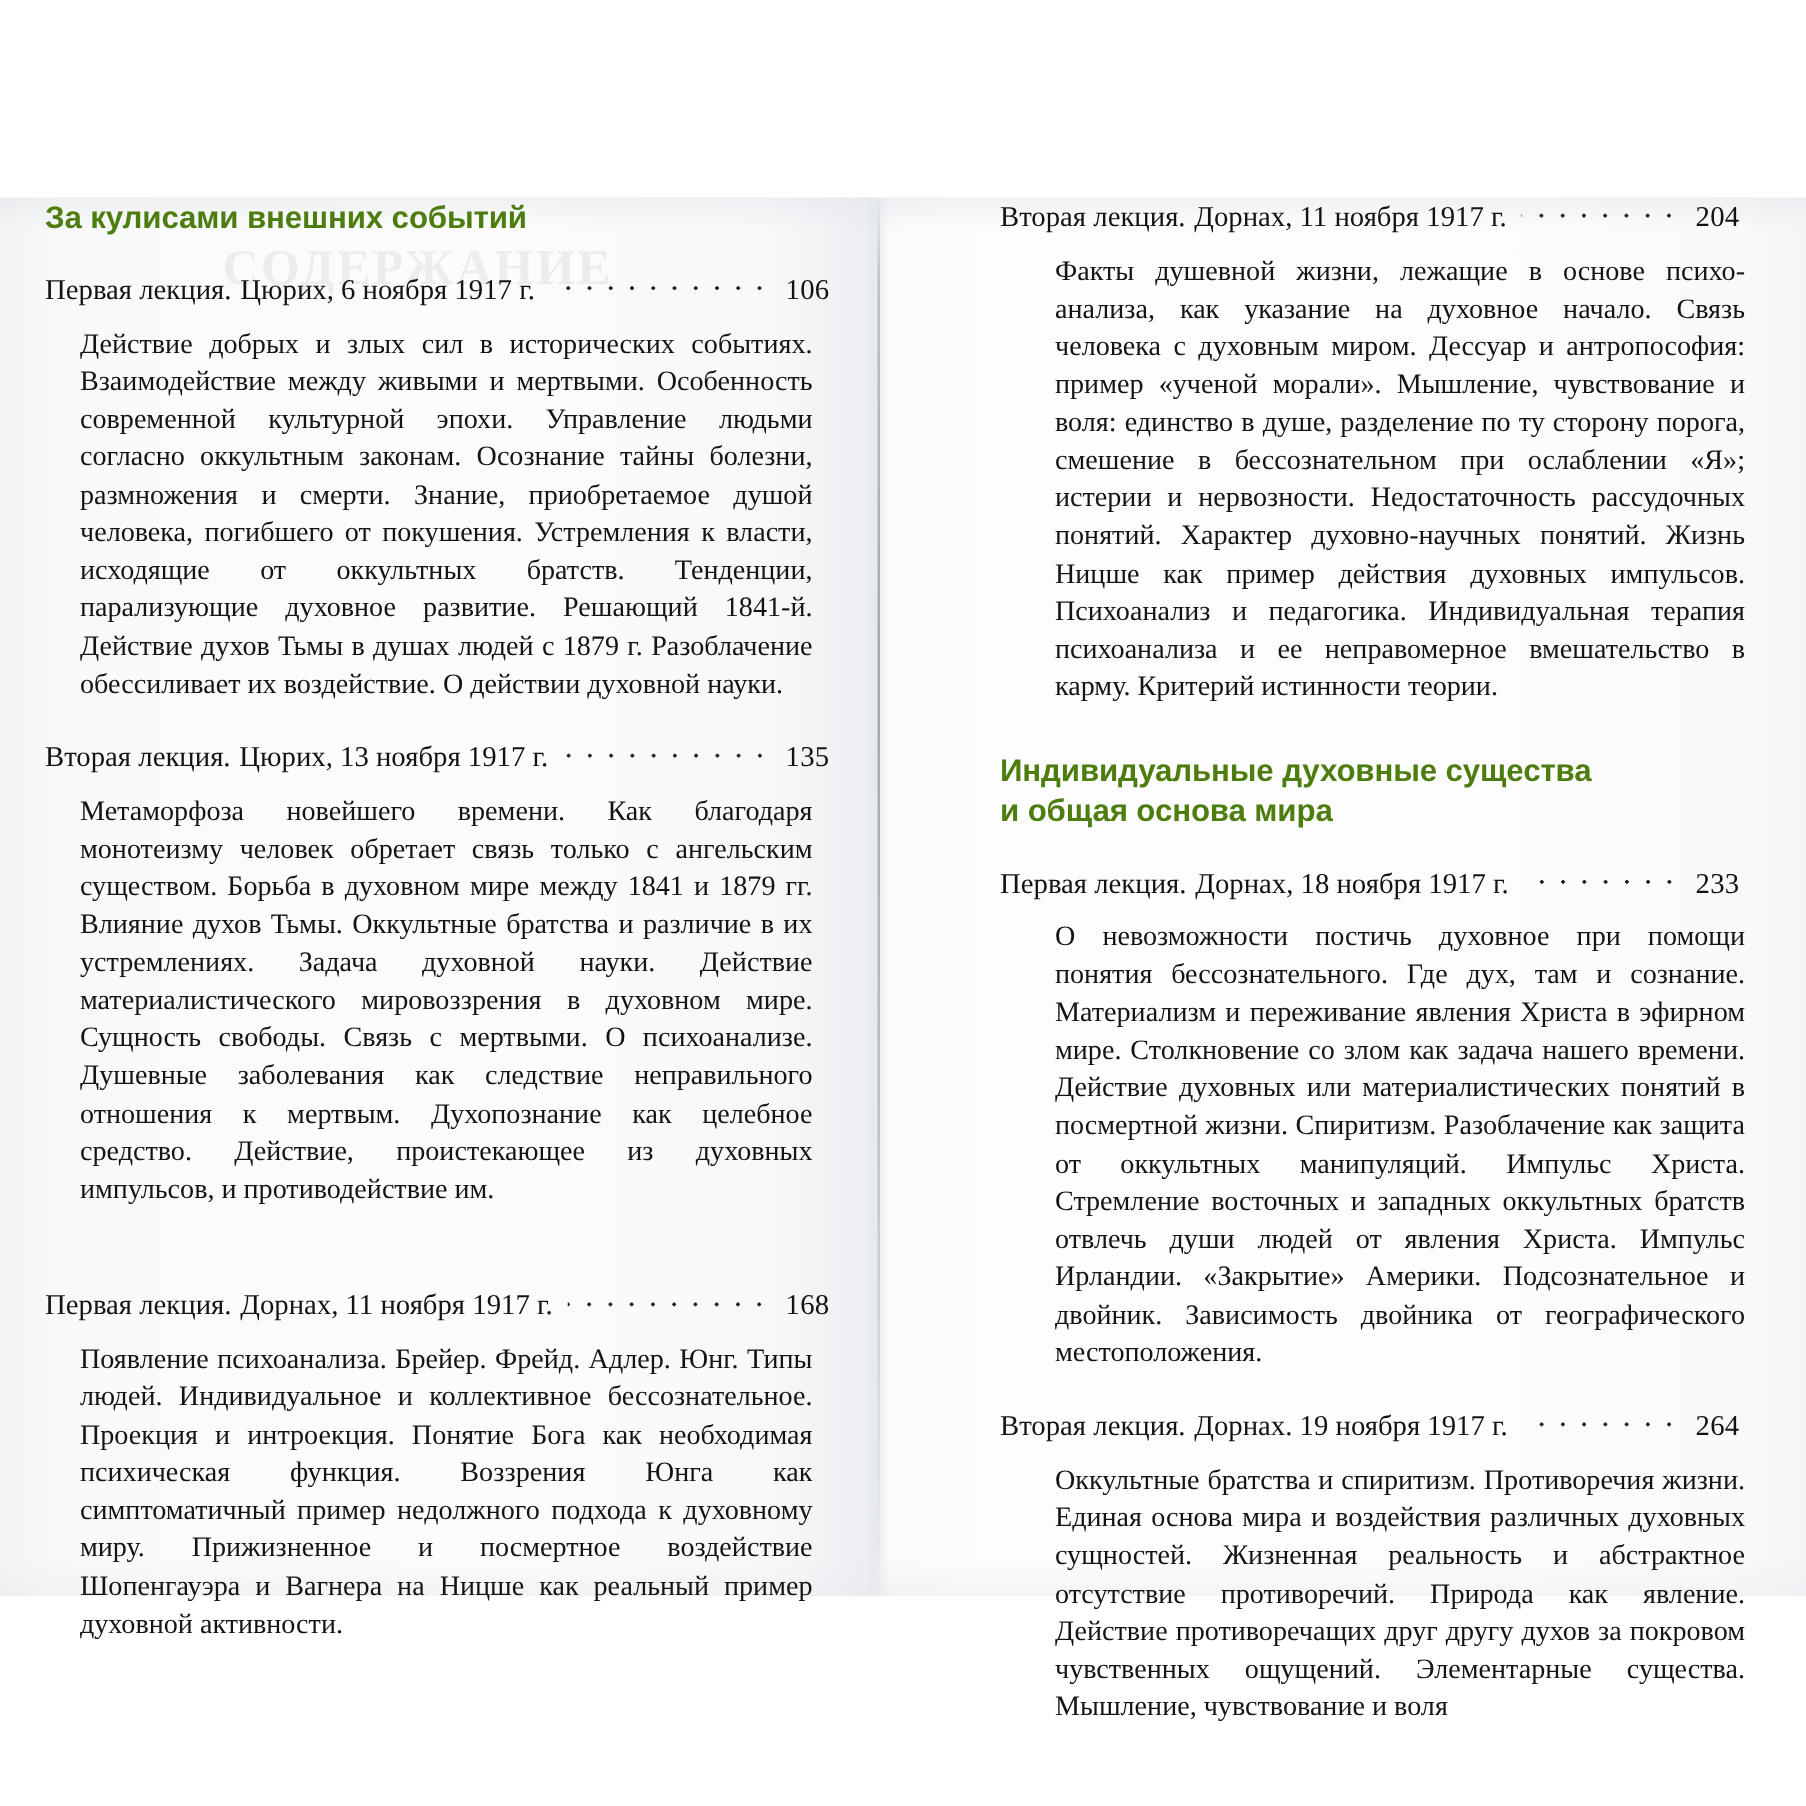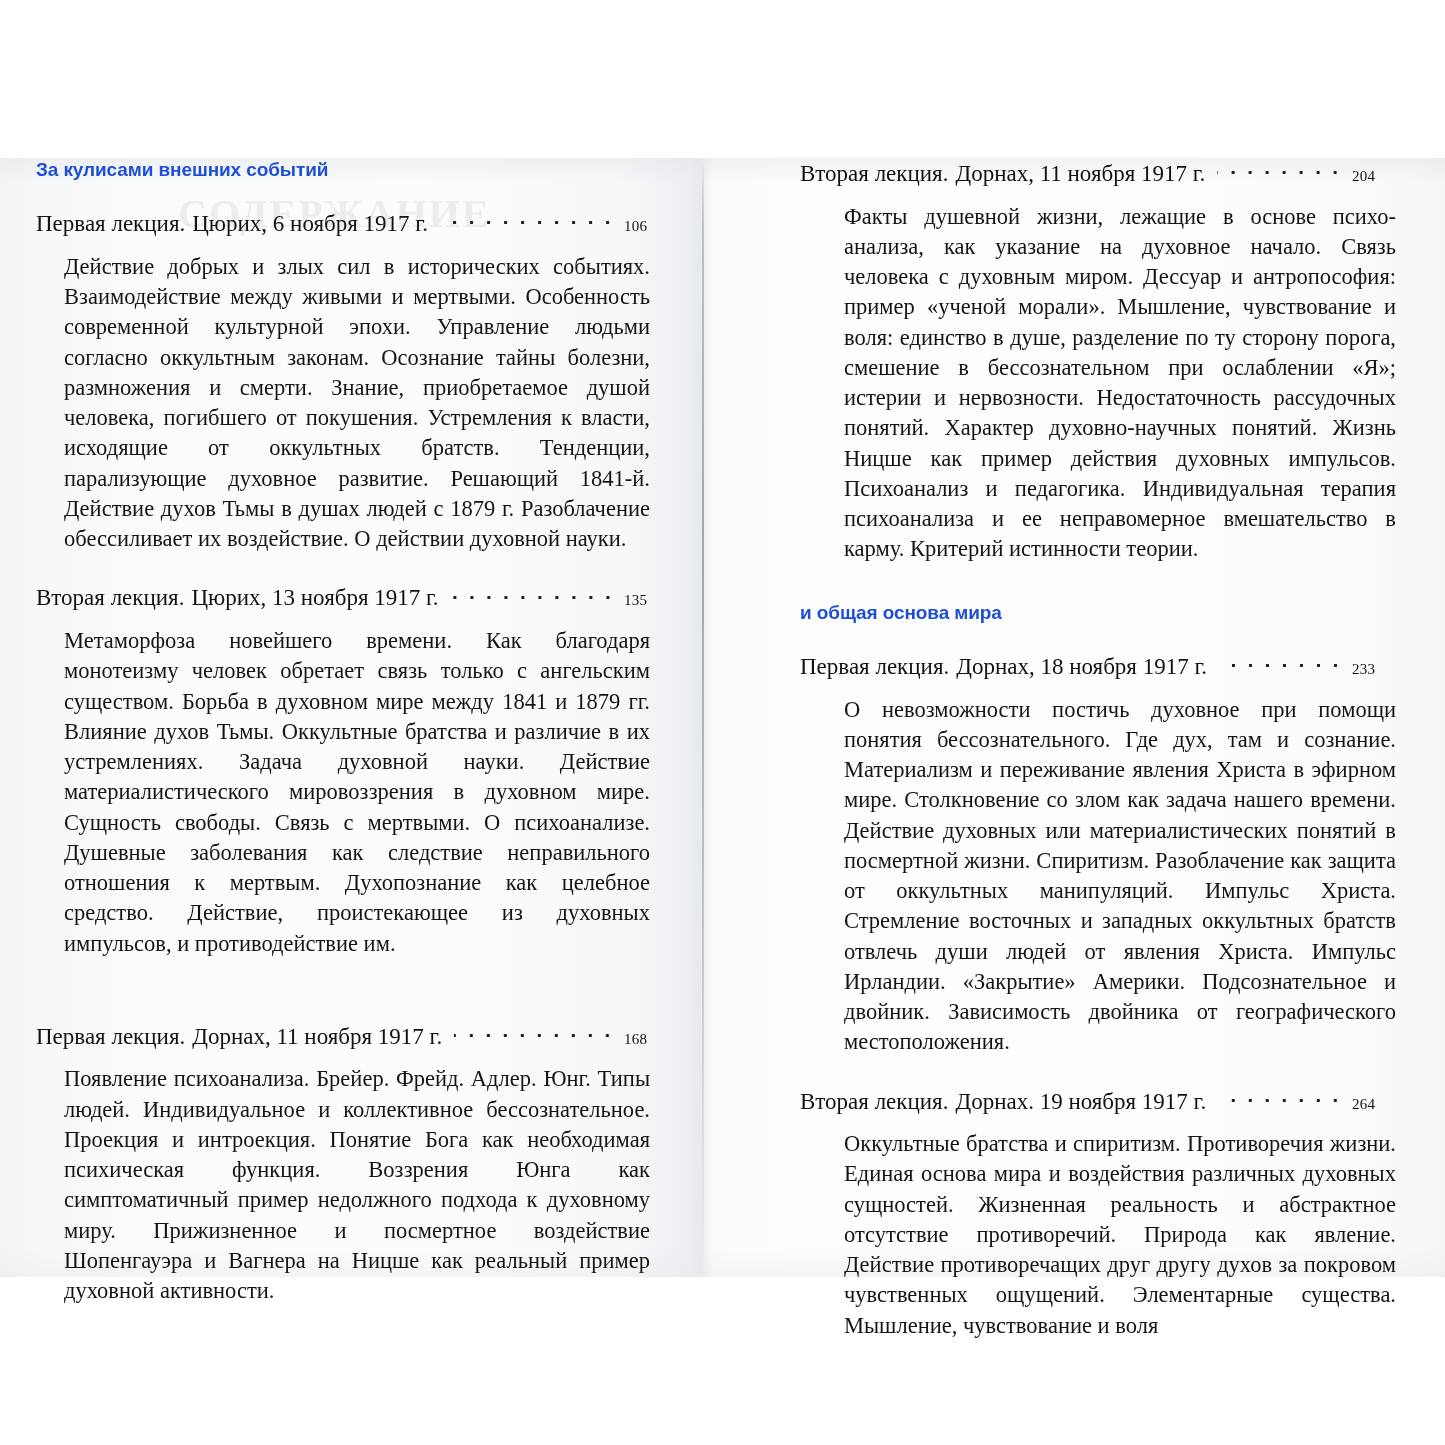--- a/index.html
+++ b/index.html
@@ -83,26 +83,26 @@
     position: absolute;
     top: 158px;
   }
   .col-left  { left: 36px;  width: 632px; }
   .col-right { left: 800px; width: 596px; }
 
   .block { position: relative; }
 
   h2.section-title {
     font-family: "Liberation Sans", "DejaVu Sans", sans-serif;
-    font-size: 19px;
+    font-size: 25px;
     font-weight: 700;
     line-height: 1.28;
     margin: 0;
     letter-spacing: -0.1px;
-    color: #1d4ed8;
+    color: #4d7c0f;
   }
 
   
   .entry {
     display: flex;
     align-items: baseline;
     font-size: 23px;
     line-height: 1.2;
     white-space: nowrap;
     color: #121212;
@@ -125,23 +125,23 @@
     left: 0;
     right: 0;
     bottom: 0.30em;
     height: 3px;
     background-image: radial-gradient(circle, #1b1b1b 1.4px, rgba(0,0,0,0) 1.6px);
     background-size: 17px 3px;
     background-repeat: repeat-x;
     background-position: right bottom;
   }
   .entry .page-no {
-    font-size: 15px;
+    font-size: 23px;
     letter-spacing: .2px;
-    text-align: left;
+    text-align: center;
     min-width: 44px;
   }
 
   
   p.desc {
     margin: 0;
     font-size: 22.5px;
     line-height: 1.345;
     text-align: justify;
     text-justify: inter-word;
@@ -220,20 +220,21 @@
         <span class="leader"></span>
         <span class="page-no">204</span>
       </div>
       <div class="gap-entry"></div>
       <p class="desc">Факты душевной жизни, лежащие в основе психо­анализа, как указание на духовное начало. Связь человека с духовным миром. Дессуар и антропо­софия: пример «ученой морали». Мышление, чув­ствование и воля: единство в душе, разделение по ту сторону порога, смешение в бессознательном при ослаблении «Я»; истерии и нервозности. Недоста­точность рассудочных понятий. Характер духовно-научных понятий. Жизнь Ницше как пример дей­ствия духовных импульсов. Психоанализ и педаго­гика. Индивидуальная терапия психоанализа и ее неправомерное вмешательство в карму. Критерий истинности теории.</p>
     </div>
 
     <div class="gap-big"></div>
 
     <div class="block">
+      <h2 class="section-title">Индивидуальные духовные существа</h2>
       <h2 class="section-title">и общая основа мира</h2>
       <div class="gap-head"></div>
 
       <div class="entry">
         <span class="lead-label">Первая лекция.</span>
         <span class="place-date">Дорнах, 18 ноября 1917 г.</span>
         <span class="leader"></span>
         <span class="page-no">233</span>
       </div>
       <div class="gap-entry"></div>

